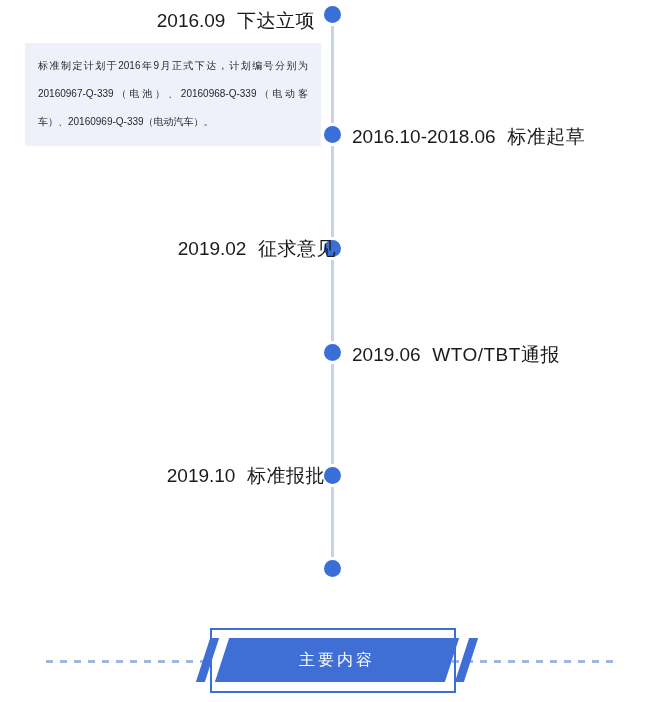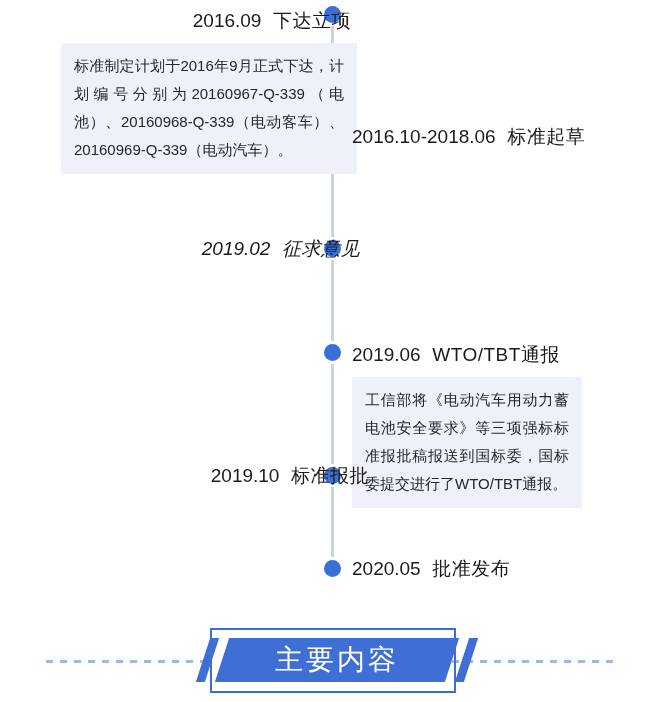--- a/index.html
+++ b/index.html
@@ -41,50 +41,50 @@
     box-shadow: 0 0 0 3px #ffffff;
   }
   .node.n1 { top: 6px; }
   .node.n2 { top: 126px; }
   .node.n3 { top: 240px; }
   .node.n4 { top: 344px; }
   .node.n5 { top: 467px; }
   .node.n6 { top: 560px; }
 
   .entry { position: absolute; }
-  .entry.left  { text-align: right; margin-left: 36px; }
+  .entry.left  { text-align: right; }
   .entry.right { text-align: left; }
 
   .ttl {
     font-size: 19px;
     color: #1b1b1b;
     letter-spacing: 0.5px;
     white-space: nowrap;
     font-family: "Liberation Sans", sans-serif;
   }
   .ttl .num { letter-spacing: 0; }
 
   .body {
     margin-top: 9px;
     background: #eef1f9;
     color: #23272e;
-    font-size: 15px;
+    font-size: 10px;
     line-height: 28px;
     padding: 9px 13px 10px 13px;
     text-align: justify;
     text-justify: inter-ideograph;
   }
 
   
   #e1 { left: 25px;  top: 8px;   width: 296px; }
   #e1 .ttl { padding-right: 6px; }
   #e2 { left: 352px; top: 124px; width: 290px; }
-  #e3 { left: 28px;  top: 236px; width: 296px; font-style: italic; }
+  #e3 { left: 40px;  top: 236px; width: 296px; }
   #e4 { left: 352px; top: 342px; width: 230px; }
-  #e5 { left: 37px;  top: 463px; width: 296px; }
+  #e5 { left: 29px;  top: 463px; width: 296px; }
   #e6 { left: 352px; top: 556px; width: 290px; }
 
   
   #banner {
     position: absolute;
     left: 0;
     top: 608px;
     width: 666px;
     height: 94px;
   }
@@ -137,21 +137,21 @@
   }
   .banner-text {
     position: absolute;
     left: 222px;
     top: 30px;
     width: 230px;
     height: 44px;
     line-height: 44px;
     text-align: center;
     color: #ffffff;
-    font-size: 28px;
+    font-size: 16px;
     letter-spacing: 3px;
     font-family: "Liberation Sans", sans-serif;
   }
 </style>
 </head>
 <body>
 
 <div id="timeline">
 
   <div class="axis"></div>
@@ -183,36 +183,29 @@
       <span class="num">2019.02</span>
       &nbsp;<span>征求意见</span>
     </div>
   </div>
 
   <div class="entry right" id="e4">
     <div class="ttl">
       <span class="num">2019.06</span>
       &nbsp;<span>WTO/TBT通报</span>
     </div>
-    <div class="body">工信部将《电动汽车用动力蓄电池安全要求》等三项强标标准报批稿报送到国标委，国标委提交进行了WTO/TBT通报。</div>
   </div>
 
   <div class="entry left" id="e5">
     <div class="ttl">
       <span class="num">2019.10</span>
       &nbsp;<span>标准报批</span>
     </div>
   </div>
 
-  <div class="entry right" id="e6">
-    <div class="ttl">
-      <span class="num">2020.05</span>
-      &nbsp;<span>批准发布</span>
-    </div>
-  </div>
 
 </div>
 
 <div id="banner">
   <div class="dotline left"></div>
   <div class="dotline right"></div>
   <div class="frame"></div>
   <div class="slab"></div>
   <div class="banner-text">主要内容</div>
 </div>

